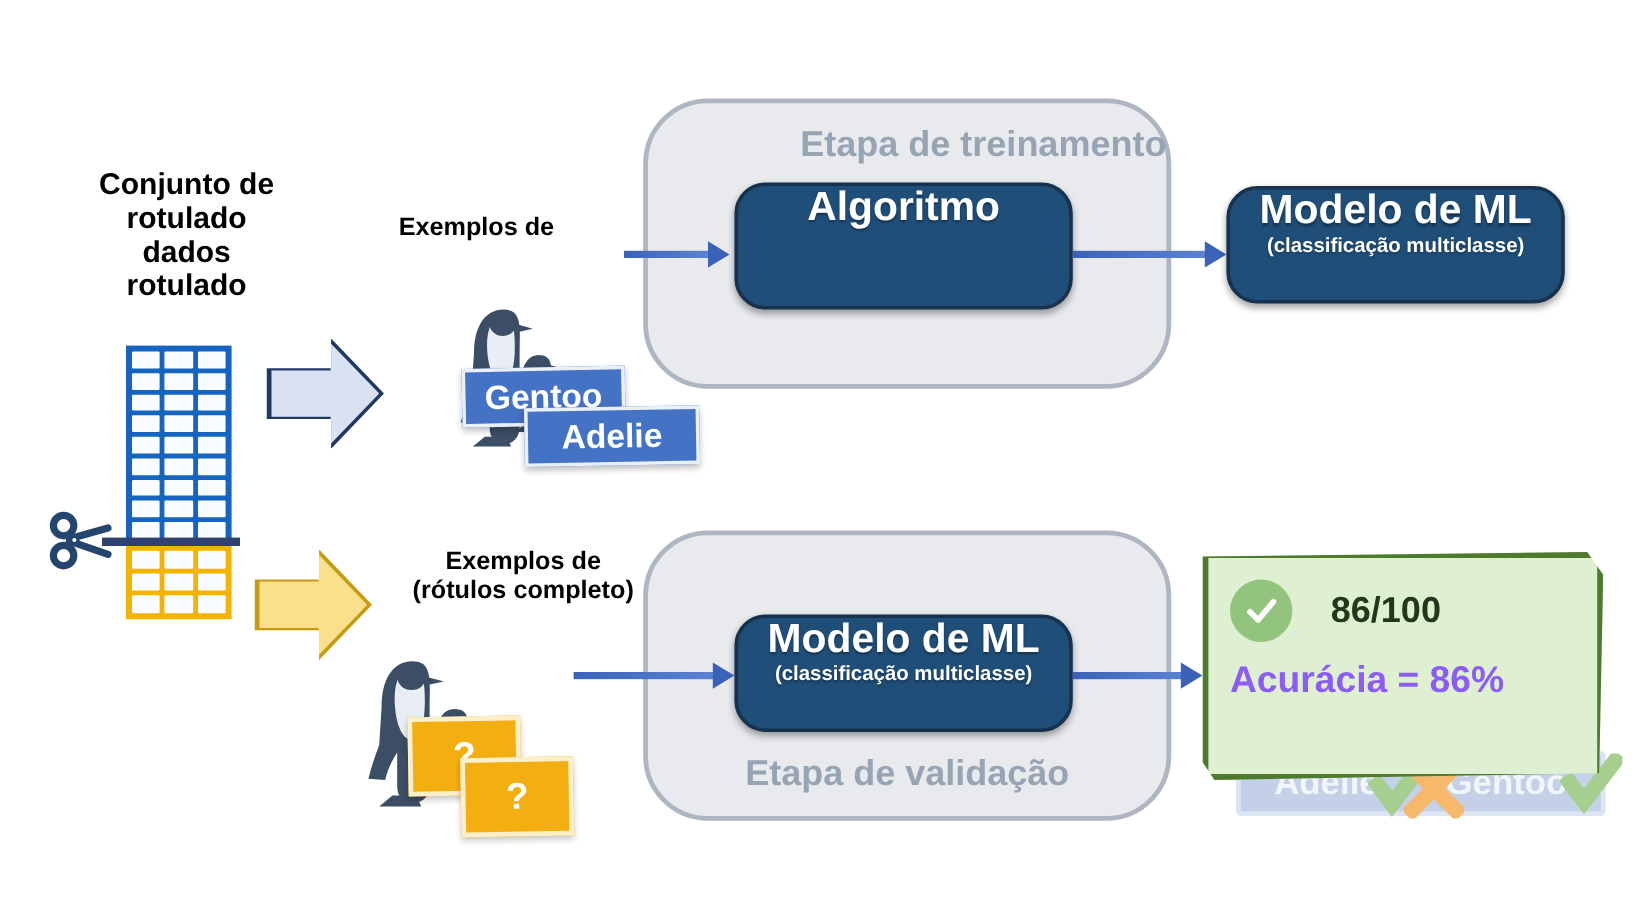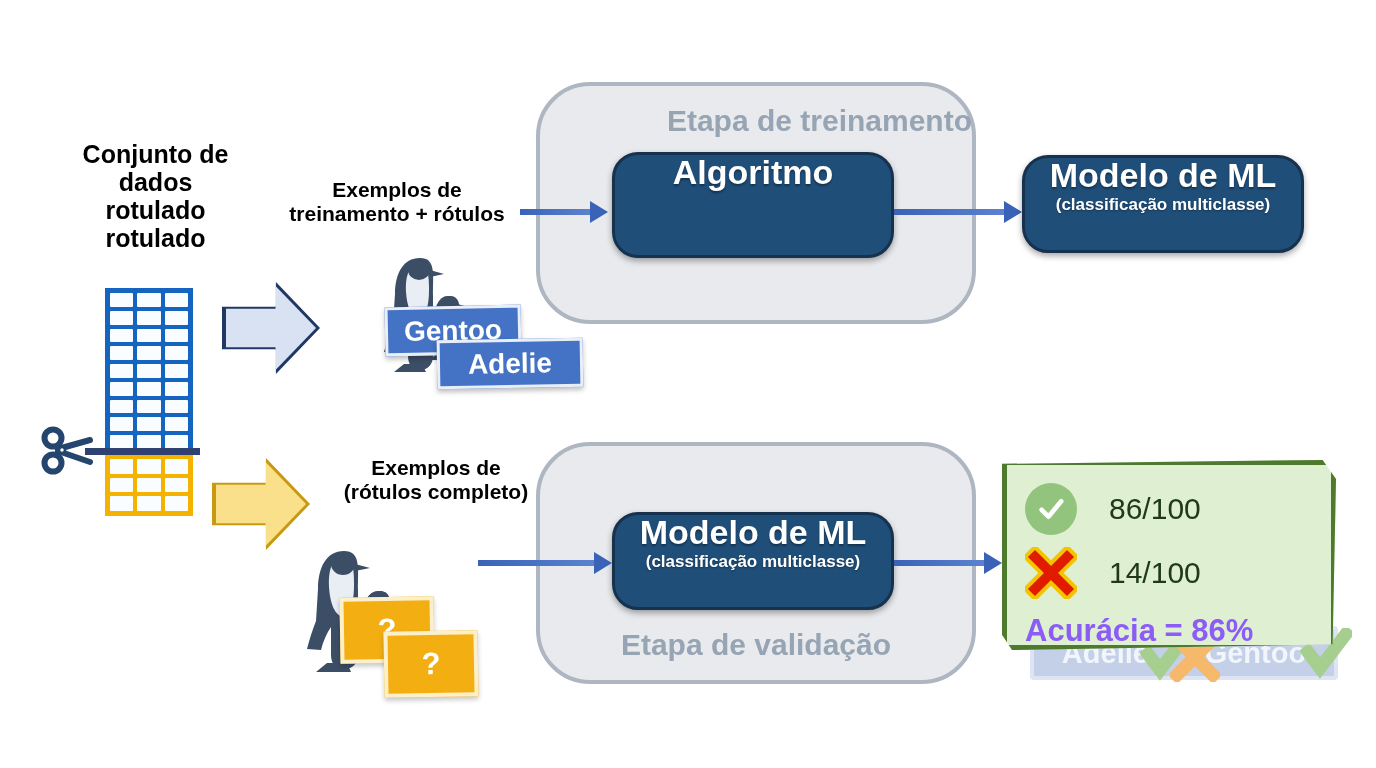--- a/index.html
+++ b/index.html
@@ -78,21 +78,21 @@
 
   
   .results{
     background:#DFEFD2;
     border:5px solid #4E7A2E;
     box-sizing:border-box;
     clip-path:polygon(0% 2%,96% 0%,100% 10%,99% 97%,3% 100%,0% 92%);
     box-shadow:0 3px 6px rgba(0,0,0,.18);
   }
   .res-row{display:flex;align-items:center;}
-  .res-val{font-size:30px;font-weight:normal;color:#203A15;}
+  .res-val{font-size:30px;font-weight:bold;color:#203A15;}
   .acc{font-size:31px;font-weight:bold;color:#8b5cf6;}
 
   .check-circle{
     width:52px;height:52px;border-radius:50%;background:#93C47D;
     display:flex;align-items:center;justify-content:center;
   }
 
   
   .banner{
     background:#C3D0E8;border:4px solid #DDE5F4;border-radius:4px;
@@ -100,22 +100,22 @@
     color:#F2F5FB;font-weight:bold;font-size:29px;
   }
 </style>
 </head>
 <body>
 
 <div id="canvas">
 
   <div class="abs ttl" style="left:48px;top:140px;width:215px;font-size:25px;">
     <div>Conjunto de</div>
+    <div>rotulado</div>
     <div>dados</div>
-    <div>rotulado</div>
     <div>rotulado</div>
   </div>
 
   <div class="abs tbl" style="left:105px;top:288px;width:88px;height:166px;background:#1565C0;padding:5px 5px 1px 5px;">
     <div class="tbl-row">
         <div class="tbl-cell"></div>
         <div class="tbl-cell"></div>
         <div class="tbl-cell"></div>
       </div>
     <div class="tbl-row">
@@ -195,21 +195,20 @@
   <div class="abs blockarrow" style="left:222px;top:282px;width:98px;height:92px;background:#1F3864;">
     <div class="blockarrow-in" style="background:#D9E2F3;"></div>
   </div>
 
   <div class="abs blockarrow" style="left:212px;top:458px;width:98px;height:92px;background:#C79A12;">
     <div class="blockarrow-in" style="background:#FBE08C;"></div>
   </div>
 
   <div class="abs ttl" style="left:272px;top:178px;width:250px;font-size:21px;">
     <div>Exemplos de</div>
-    <div>treinamento + rótulos</div>
   </div>
 
   <div class="abs" style="left:378px;top:252px;width:105px;height:125px;">
     <svg viewBox="0 0 105 125" width="105" height="125">
       <g fill="#3C4E66">
         <path d="M42 6 C25 6 17 22 17 42 L15 72 C11 82 8 92 6 100 L20 101
                  C22 92 26 84 30 78 L30 104 C30 112 34 118 42 118
                  C50 118 55 112 55 104 L55 44 C55 22 58 6 42 6 Z"></path>
         <path d="M41 12 C31 12 27 25 28 40 C29 54 33 66 41 68
                  C48 66 51 52 51 38 C51 24 50 12 41 12 Z" fill="#E9EEF4"></path>
@@ -340,32 +339,17 @@
 
     <div class="res-row" style="margin-top:2px;">
       <div class="check-circle">
         <svg viewBox="0 0 40 40" width="34" height="34">
           <path d="M9 21 L17 29 L32 11" fill="none" stroke="#ffffff" stroke-width="5.5" stroke-linecap="round" stroke-linejoin="round"></path>
         </svg>
       </div>
       <div class="res-val" style="margin-left:32px;">86/100</div>
     </div>
 
-    <div class="res-row" style="margin-top:12px;">
-      <div style="width:52px;height:52px;">
-        <svg viewBox="0 0 52 52" width="52" height="52">
-          <g stroke="#F5C400" stroke-width="18" stroke-linecap="square">
-            <line x1="10" y1="10" x2="42" y2="42"></line>
-            <line x1="42" y1="10" x2="10" y2="42"></line>
-          </g>
-          <g stroke="#E01B00" stroke-width="10" stroke-linecap="square">
-            <line x1="10" y1="10" x2="42" y2="42"></line>
-            <line x1="42" y1="10" x2="10" y2="42"></line>
-          </g>
-        </svg>
-      </div>
-      <div class="res-val" style="margin-left:32px;">14/100</div>
-    </div>
 
     <div class="acc" style="margin-top:14px;">Acurácia = 86%</div>
   </div>
 
 </div>
 
 </body></html>

